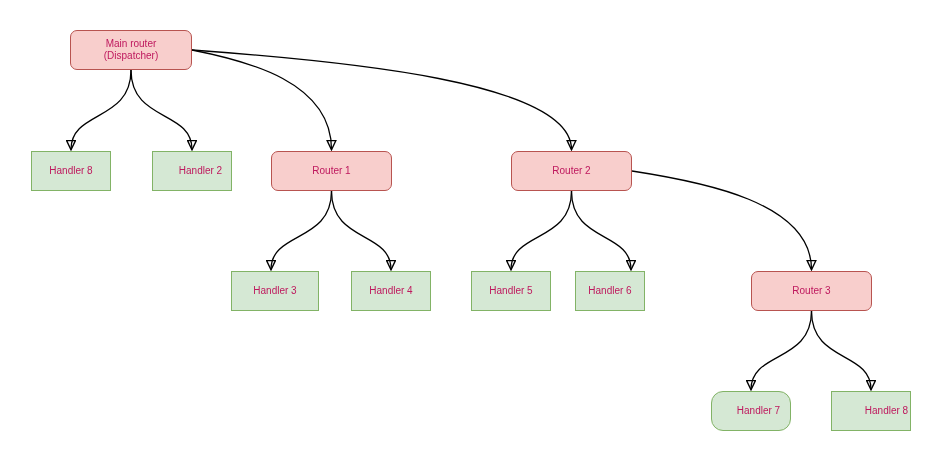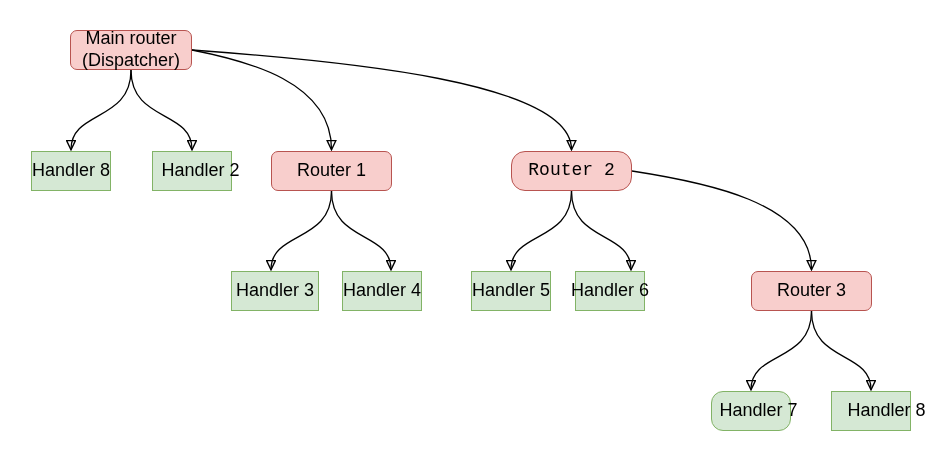--- a/index.html
+++ b/index.html
@@ -26,23 +26,23 @@
     stroke-width: 1.3;
   }
   .node {
     position: absolute;
     box-sizing: border-box;
     border: 1.3px solid #000;
     display: flex;
     align-items: center;
     justify-content: center;
     text-align: center;
-    font-size: 18px;
+    font-size: 10px;
     line-height: 1.22;
-    color: #000000;
+    color: #be185d;
     white-space: nowrap;
   }
 </style>
 </head>
 <body>
 
 <div class="canvas">
   <svg class="edge-layer" width="941" height="461" viewBox="0 0 941 461" xmlns="http://www.w3.org/2000/svg">
     <defs>
       <marker id="arrowhead" viewBox="0 0 10 10" refX="9" refY="5" markerWidth="10.5" markerHeight="10.5" orient="auto" markerUnits="userSpaceOnUse">
@@ -67,27 +67,27 @@
       </div>
       <div class="node" style="left: 31px; top: 151px; width: 80px; height: 40px; background: rgb(213, 232, 212); border-color: rgb(130, 179, 102); border-radius: 0px;">
         <span>Handler 8</span>
       </div>
       <div class="node" style="left: 152px; top: 151px; width: 80px; height: 40px; background: rgb(213, 232, 212); border-color: rgb(130, 179, 102); border-radius: 0px; padding-left: 17px;">
         <span>Handler 2</span>
       </div>
       <div class="node" style="left: 271px; top: 151px; width: 121px; height: 40px; background: rgb(248, 206, 204); border-color: rgb(184, 84, 80); border-radius: 7px;">
         <span>Router 1</span>
       </div>
-      <div class="node" style="left: 511px; top: 151px; width: 121px; height: 40px; background: rgb(248, 206, 204); border-color: rgb(184, 84, 80); border-radius: 14px; font-family: Liberation Mono, monospace;">
+      <div class="node" style="left: 511px; top: 151px; width: 121px; height: 40px; background: rgb(248, 206, 204); border-color: rgb(184, 84, 80); border-radius: 7px;">
         <span>Router 2</span>
       </div>
       <div class="node" style="left: 231px; top: 271px; width: 88px; height: 40px; background: rgb(213, 232, 212); border-color: rgb(130, 179, 102); border-radius: 0px;">
         <span>Handler 3</span>
       </div>
-      <div class="node" style="left: 342px; top: 271px; width: 80px; height: 40px; background: rgb(213, 232, 212); border-color: rgb(130, 179, 102); border-radius: 0px; align-items: center;">
+      <div class="node" style="left: 351px; top: 271px; width: 80px; height: 40px; background: rgb(213, 232, 212); border-color: rgb(130, 179, 102); border-radius: 0px; align-items: center;">
         <span>Handler 4</span>
       </div>
       <div class="node" style="left: 471px; top: 271px; width: 80px; height: 40px; background: rgb(213, 232, 212); border-color: rgb(130, 179, 102); border-radius: 0px;">
         <span>Handler 5</span>
       </div>
       <div class="node" style="left: 575px; top: 271px; width: 70px; height: 40px; background: rgb(213, 232, 212); border-color: rgb(130, 179, 102); border-radius: 0px;">
         <span>Handler 6</span>
       </div>
       <div class="node" style="left: 751px; top: 271px; width: 121px; height: 40px; background: rgb(248, 206, 204); border-color: rgb(184, 84, 80); border-radius: 7px;">
         <span>Router 3</span>

